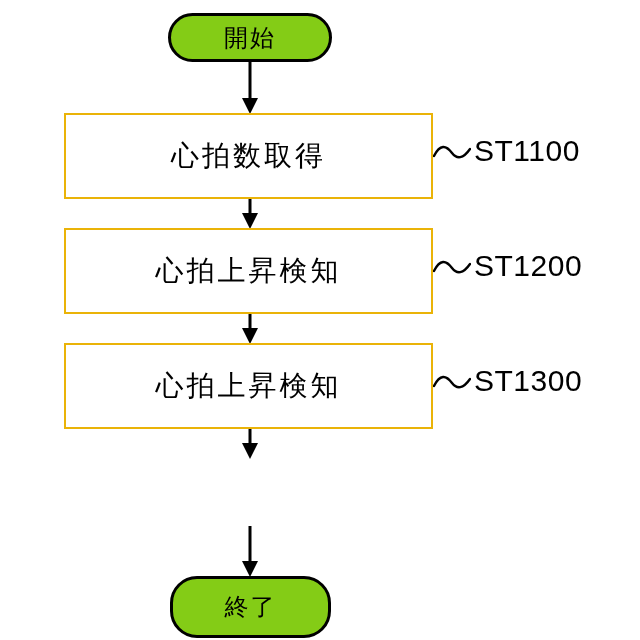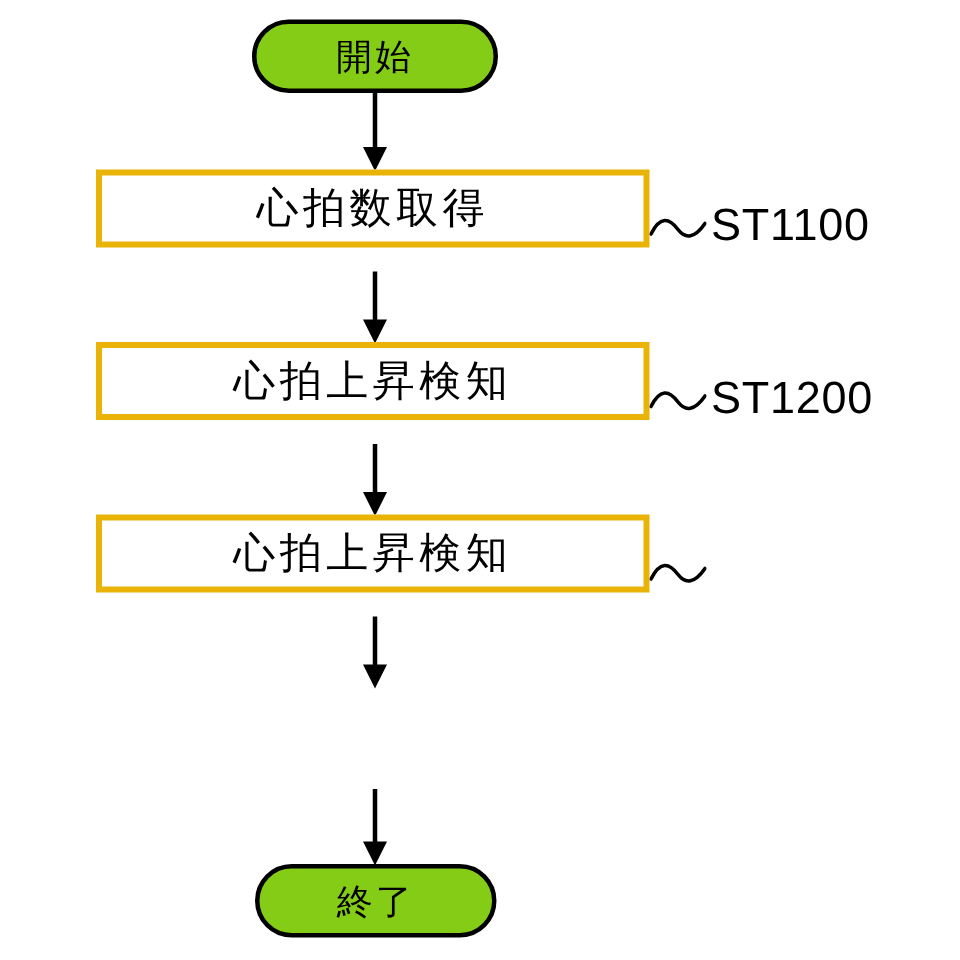--- a/index.html
+++ b/index.html
@@ -23,28 +23,28 @@
     border-radius: 27px;
     background: #84cc16;
     display: flex;
     align-items: center;
     justify-content: center;
     font-size: 24px;
     letter-spacing: 2px;
     z-index: 2;
   }
   .terminal.start { left: 168px; top: 13px;  width: 164px; height: 49px; }
-  .terminal.end   { left: 170px; top: 576px; width: 161px; height: 49px; }
+  .terminal.end   { left: 170px; top: 576px; width: 161px; height: 62px; }
   .process {
     position: absolute;
     left: 64px;
     width: 369px;
-    height: 52px;
+    height: 86px;
     box-sizing: border-box;
-    border: 4px solid #eab308;
+    border: 2px solid #eab308;
     background: #ffffff;
     display: flex;
     align-items: center;
     justify-content: center;
     font-size: 28px;
     letter-spacing: 3px;
     z-index: 2;
   }
   .arrow {
     position: absolute;
@@ -134,20 +134,21 @@
     <span class="head"></span>
   </div>
 
   <div class="process" style="top:343px">
     <span>心拍上昇検知</span>
   </div>
   <div class="ref" style="top:381px">
     <svg width="38" height="22" viewBox="0 0 38 22">
       <path d="M1,14 C7,2 13,3 19,11 C24,17.5 30,17 37,7" stroke="#000000" stroke-width="2.4" fill="none" stroke-linecap="round"></path>
     </svg>
+    <span class="ref-label">ST1300</span>
   </div>
 
   <div class="arrow" style="top:411px;height:48px">
     <span class="shaft"></span>
     <span class="head"></span>
   </div>
 
 
   <div class="arrow" style="top:526px;height:51px">
     <span class="shaft"></span>

